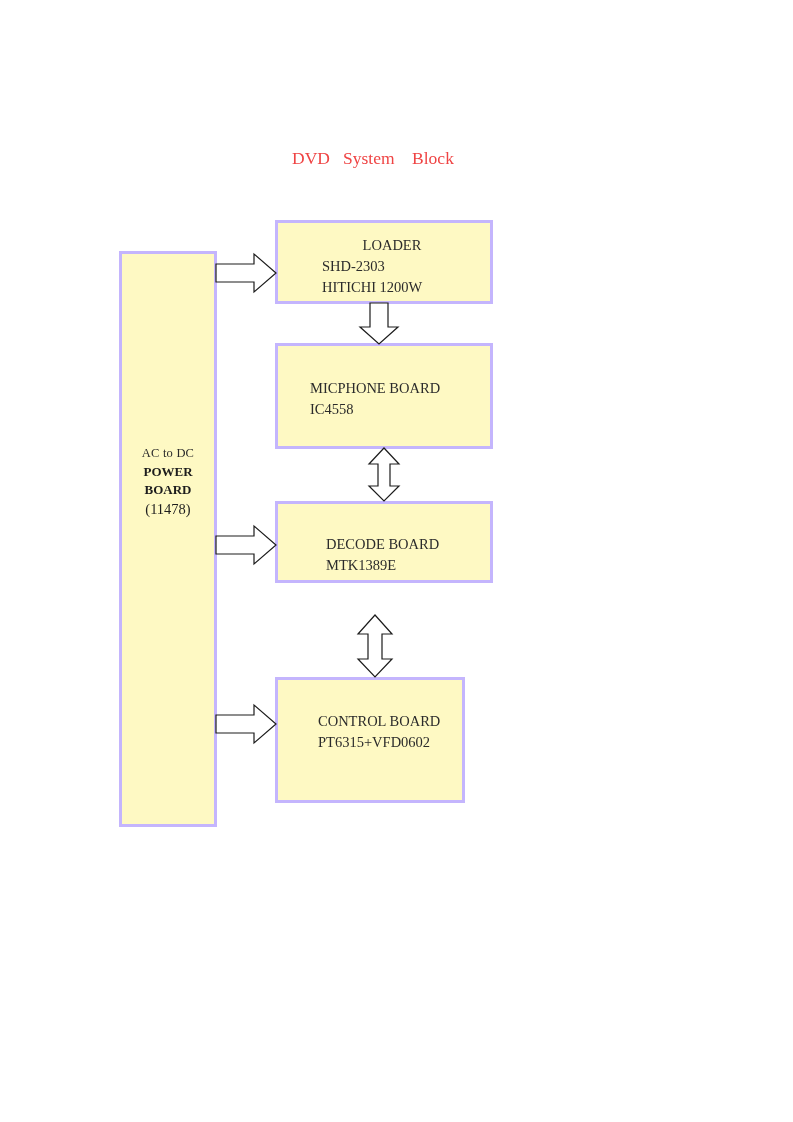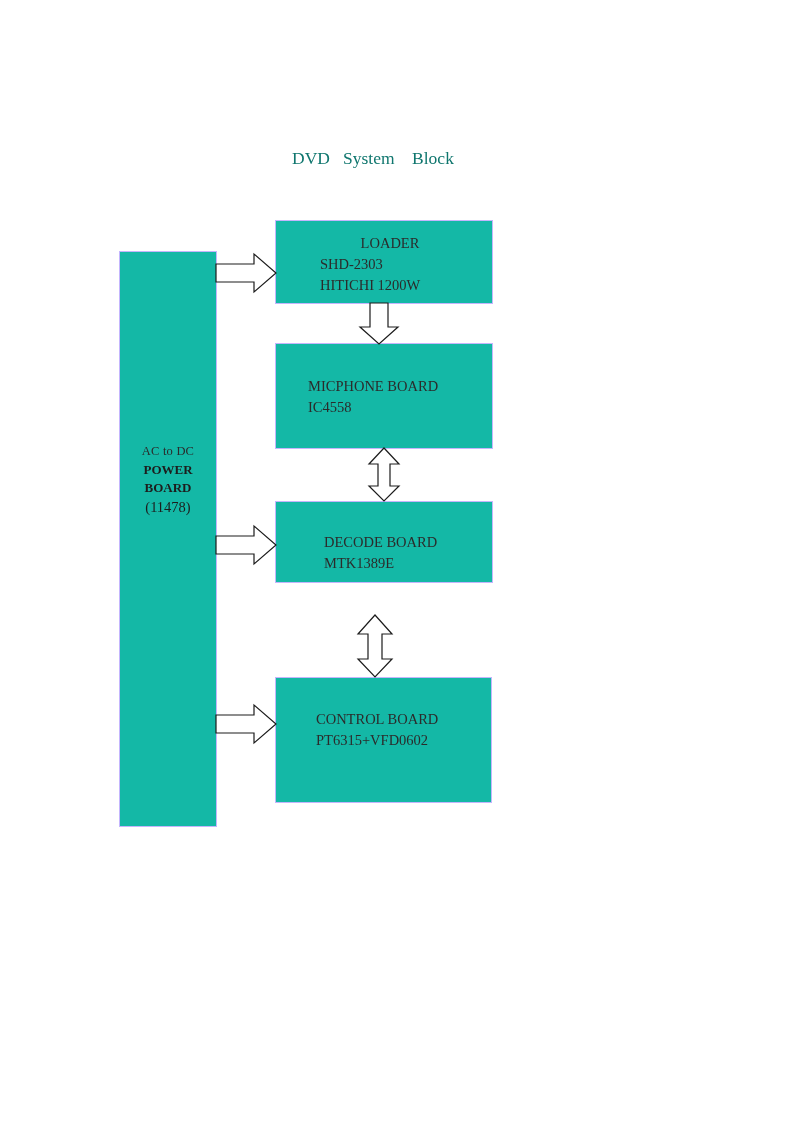--- a/index.html
+++ b/index.html
@@ -36,29 +36,29 @@
     font-size: 17.5px;
     vertical-align: 2px;
     padding: 0 1px 0 0;
   }
   .heading-sub {
     position: absolute;
     left: 292px;
     top: 148px;
     font-size: 17.5px;
     white-space: pre;
-    color: #0f766e;
+    color: #ef4444;
   }
 
   
   .block {
     position: absolute;
     box-sizing: border-box;
-    border: 1px solid #c4b5fd;
-    background: #14b8a6;
+    border: 3px solid #c4b5fd;
+    background: #fef9c3;
   }
   .block .txt {
     position: absolute;
     font-size: 14.5px;
     line-height: 21px;
     color: #2b2b2b;
     white-space: nowrap;
   }
 
   
@@ -130,21 +130,21 @@
     height: 82px;
   }
   #decode-board .txt {
     left: 48px;
     top: 30px;
   }
 
   #control-board {
     left: 275px;
     top: 677px;
-    width: 217px;
+    width: 190px;
     height: 126px;
     padding-left: 34px;
   }
   #control-board .txt {
     left: 40px;
     top: 31px;
   }
 
   
   .arrow {

